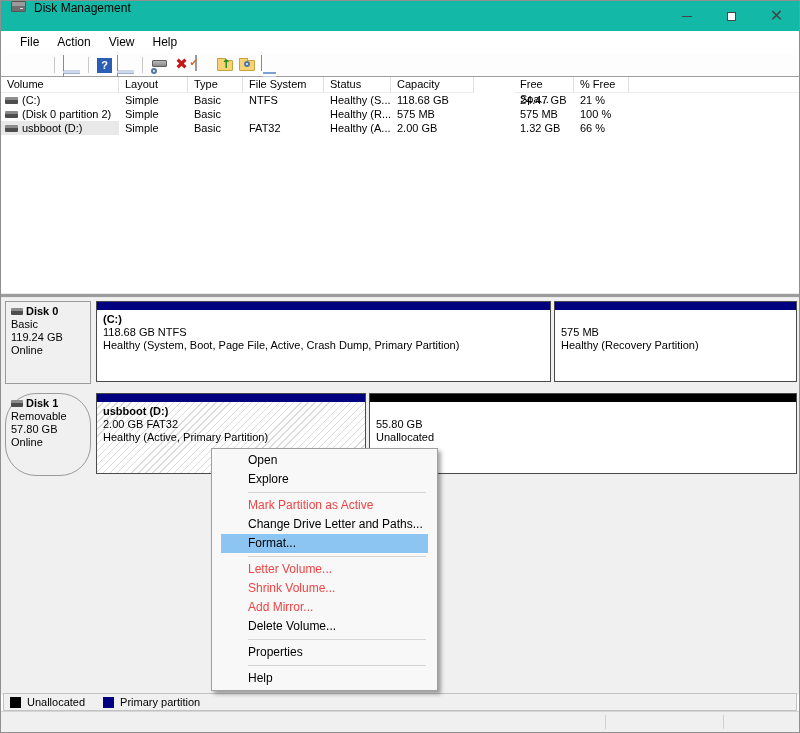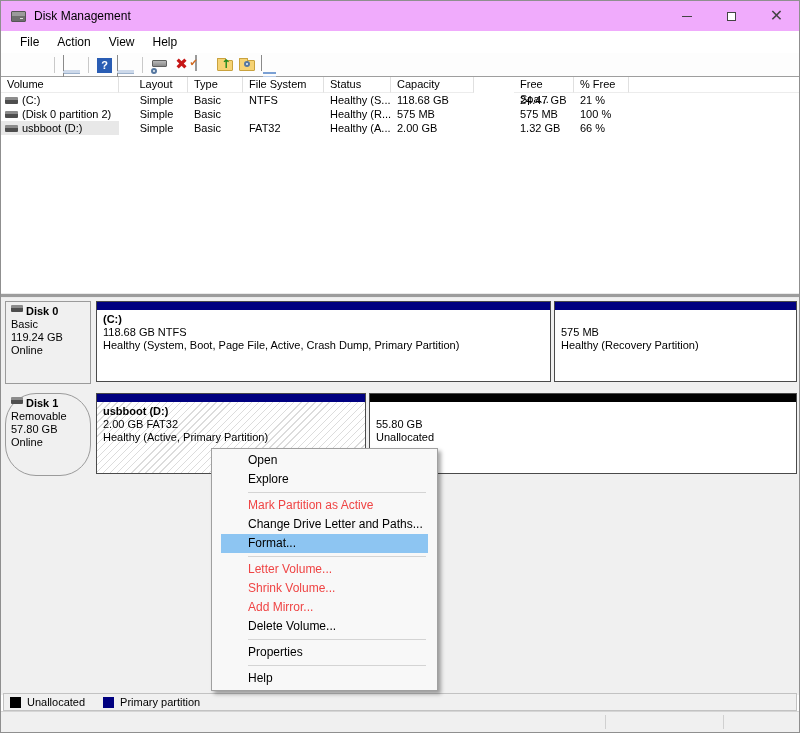--- a/index.html
+++ b/index.html
@@ -1,21 +1,21 @@
 <!DOCTYPE html>
 <html><head>
 <meta charset="utf-8">
 <style>
   * { box-sizing: border-box; margin: 0; padding: 0; }
   html,body { width: 800px; height: 733px; }
   body { font-family: "Liberation Sans", sans-serif; font-size: 12px; color: #000; background: #fff; }
   .window { position: relative; width: 800px; height: 733px; border: 1px solid #8f8f8f; background: #fff; overflow: hidden; }
 
   
-  .titlebar { height: 30px; display: flex; align-items: center; background: #f0abfc; }
+  .titlebar { height: 30px; display: flex; align-items: flex-start; background: #14b8a6; }
   .titlebar-icon { width: 15px; height: 11px; margin: 0 8px 0 10px; position: relative;
     background: linear-gradient(#9a9a9a 0 45%, #6e6e6e 45% 100%); border: 1px solid #555; border-radius: 1px; }
   .titlebar-icon::after { content:""; position:absolute; right:2px; bottom:2px; width:3px; height:1px; background:#ddd; }
   .title-text { flex: 1 1 auto; font-size: 12px; }
   .win-btn { width: 45px; height: 30px; display: flex; align-items: center; justify-content: center; }
   .glyph-min { width: 10px; height: 1px; background: #444; }
   .glyph-max { width: 9px; height: 9px; border: 1px solid #444; background: #fff; }
   .glyph-close { font-size: 16px; color: #444; line-height: 1; font-family: "DejaVu Sans", sans-serif; }
 
   
@@ -51,36 +51,36 @@
   .opts { width: 16px; height: 13px; border: 1px solid #8a8a8a; background: #fff; margin-top: 2px; }
   .opts::before { content:""; display:block; margin: 2px 2px 0; height: 2px; background: #7aa0d4; }
   .opts::after { content:""; display:block; margin: 2px 2px 0; height: 2px; background: #b9cbe6; }
 
   
   .list-pane { position: relative; height: 216px; background: #fff; }
   .list-header { display: flex; height: 16px; font-size: 11px; align-items: center; }
   .list-header .hcell { height: 16px; line-height: 15px; padding-left: 6px; border-right: 1px solid #e0e0e0; border-bottom: 1px solid #ececec; }
   .list-row { display: flex; height: 14px; font-size: 11px; align-items: center; }
   .list-row .cell { height: 14px; line-height: 14px; padding-left: 6px; white-space: nowrap; overflow: hidden; }
-  .c0 { width: 118px; } .c1 { width: 69px; text-align: center; } .c2 { width: 55px; } .c3 { width: 81px; }
+  .c0 { width: 118px; } .c1 { width: 69px; } .c2 { width: 55px; } .c3 { width: 81px; }
   .c4 { width: 67px; } .c5 { width: 83px; } .c6 { width: 60px; margin-left: 40px; } .c7 { width: 55px; }
   .c8 { flex: 1 1 auto; border-right: none !important; }
   .vol-cell { display: flex; align-items: center; padding-left: 4px !important; }
   .drive-ico { flex: 0 0 auto; width: 13px; height: 7px; margin-right: 4px; border-radius: 1px;
     background: linear-gradient(#8c8c8c 0 40%, #4e4e4e 40% 100%); }
   .sel-gray { background: #e8e8e8; }
 
   
   .splitter { height: 5px; background: #9c9c9c; border-top: 1px solid #eaeaea; border-bottom: 1px solid #eaeaea; }
 
   
   .graph-pane { position: relative; height: 397px; background: #f0f0f0; }
   .disk-label { position: absolute; left: 4px; width: 86px; height: 83px; background: #f0f0f0;
     border: 1px solid #9b9b9b; padding: 3px 5px; font-size: 11px; line-height: 13px; }
-  .disk-title { display: flex; align-items: flex-start; font-weight: bold; }
+  .disk-title { display: flex; align-items: center; font-weight: bold; }
   .disk-title .drive-ico { width: 12px; height: 7px; margin-right: 3px; }
   .part { position: absolute; height: 81px; border: 1px solid #4a4a4a; background: #fff; font-size: 11px; }
   .part .bar { height: 8px; width: 100%; }
   .bar-navy { background: #000080; }
   .bar-black { background: #000; }
   .part .pbody { padding: 3px 6px 0; line-height: 13px; white-space: nowrap; overflow: hidden; }
   .part .l1 { font-weight: bold; min-height: 13px; }
   .hatch .pbody { position: relative; height: 71px;
     background: repeating-linear-gradient(135deg, #fff 0 4px, #dcdcdc 4px 5px); }
 

